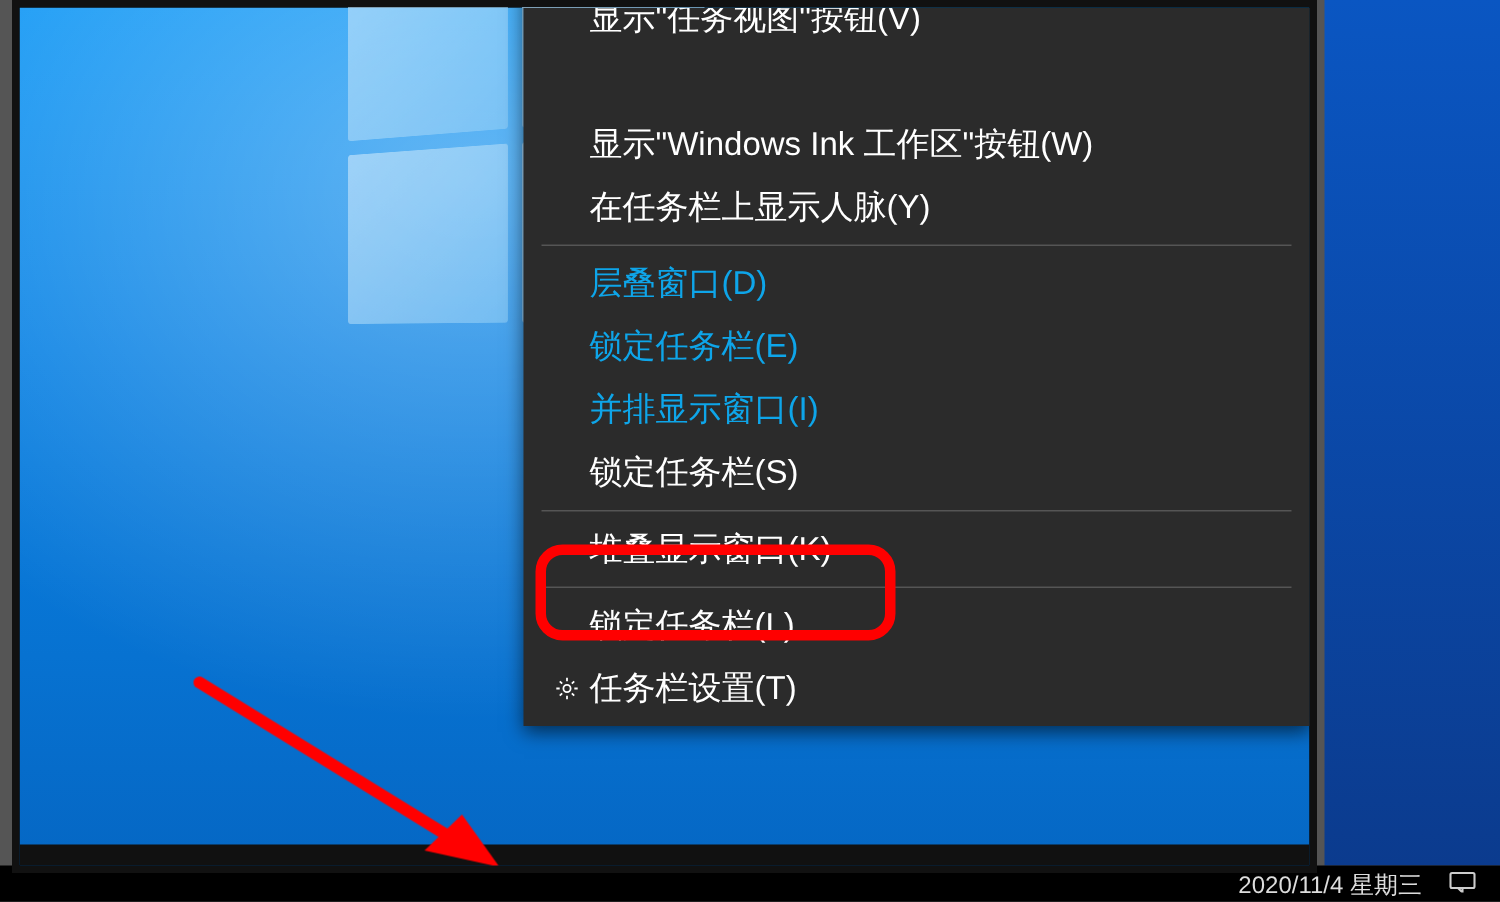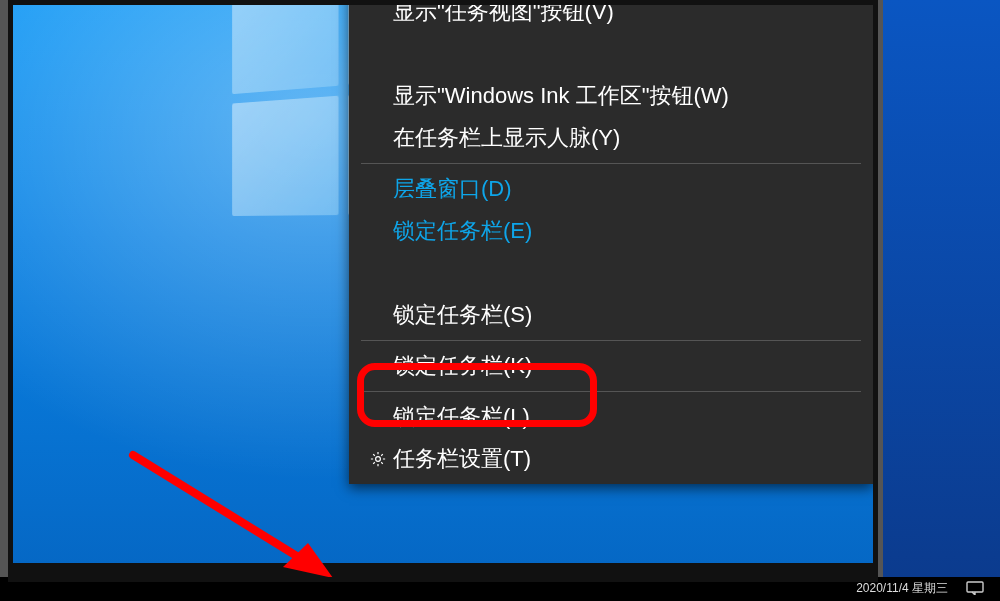--- a/index.html
+++ b/index.html
@@ -153,21 +153,21 @@
     height: 24px;
     background: #000;
     color: #ccc;
     font-size: 12px;
   }
   .bottom-strip .clock {
     position: absolute;
     right: 52px;
     top: 3px;
     color: #ddd;
-    font-size: 12px;
+    font-size: 16px;
     white-space: nowrap;
   }
   .bottom-strip .notif {
     position: absolute;
     right: 16px;
     top: 4px;
     width: 18px;
     height: 14px;
   }
   .bottom-strip .notif svg { fill: none; stroke: #ccc; stroke-width: 1.4; }
@@ -222,31 +222,32 @@
     <div class="menu-item disabled">
       <span class="icon-slot"></span>
       <span class="label">层叠窗口(D)</span>
     </div>
     <div class="menu-item disabled">
       <span class="icon-slot"></span>
       <span class="label">锁定任务栏(E)</span>
     </div>
     <div class="menu-item disabled">
       <span class="icon-slot"></span>
+      <span class="label">并排显示窗口(I)</span>
     </div>
     <div class="menu-item">
       <span class="icon-slot"></span>
       <span class="label">锁定任务栏(S)</span>
     </div>
 
     <div class="divider"></div>
 
     <div class="menu-item highlight">
       <span class="icon-slot"></span>
-      <span class="label">锁定任务栏(K)</span>
+      <span class="label">堆叠显示窗口(K)</span>
     </div>
 
     <div class="divider"></div>
 
     <div class="menu-item">
       <span class="icon-slot"></span>
       <span class="label">锁定任务栏(L)</span>
     </div>
     <div class="menu-item">
       <span class="icon-slot gear-icon">

